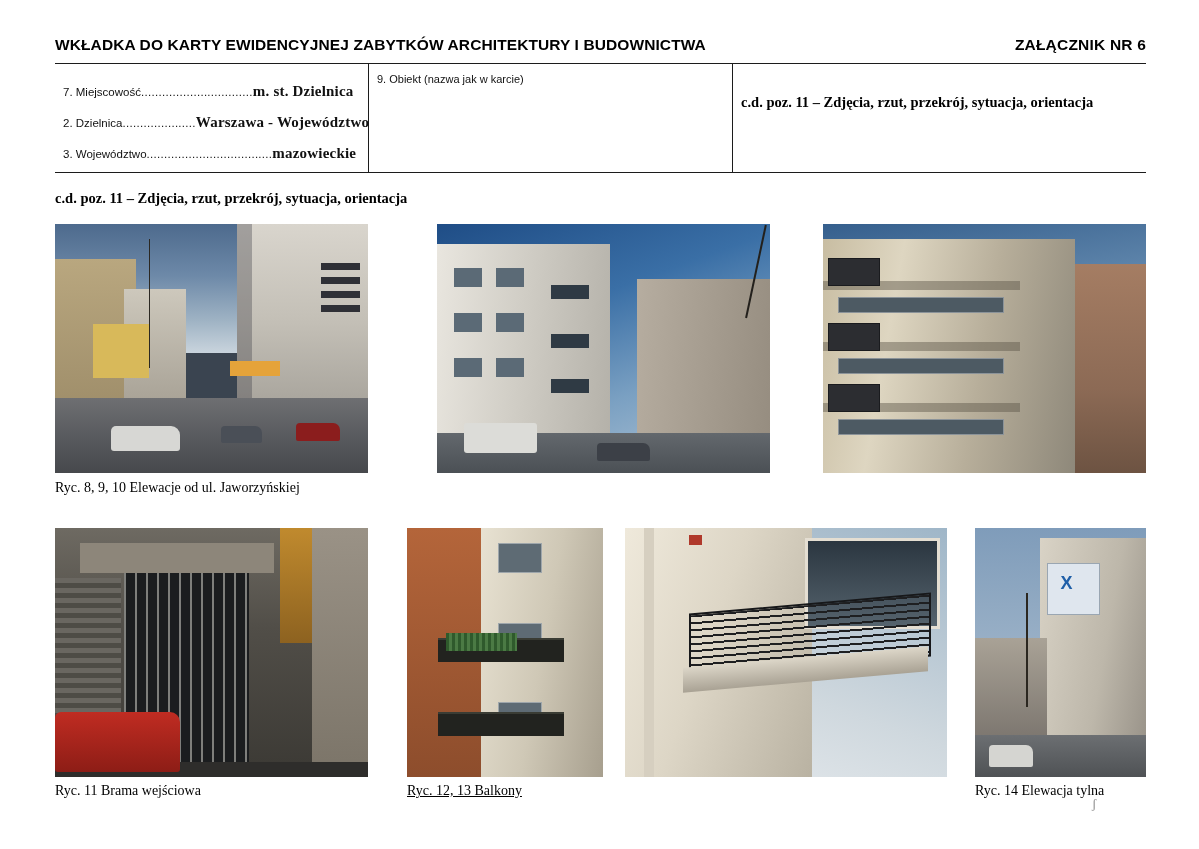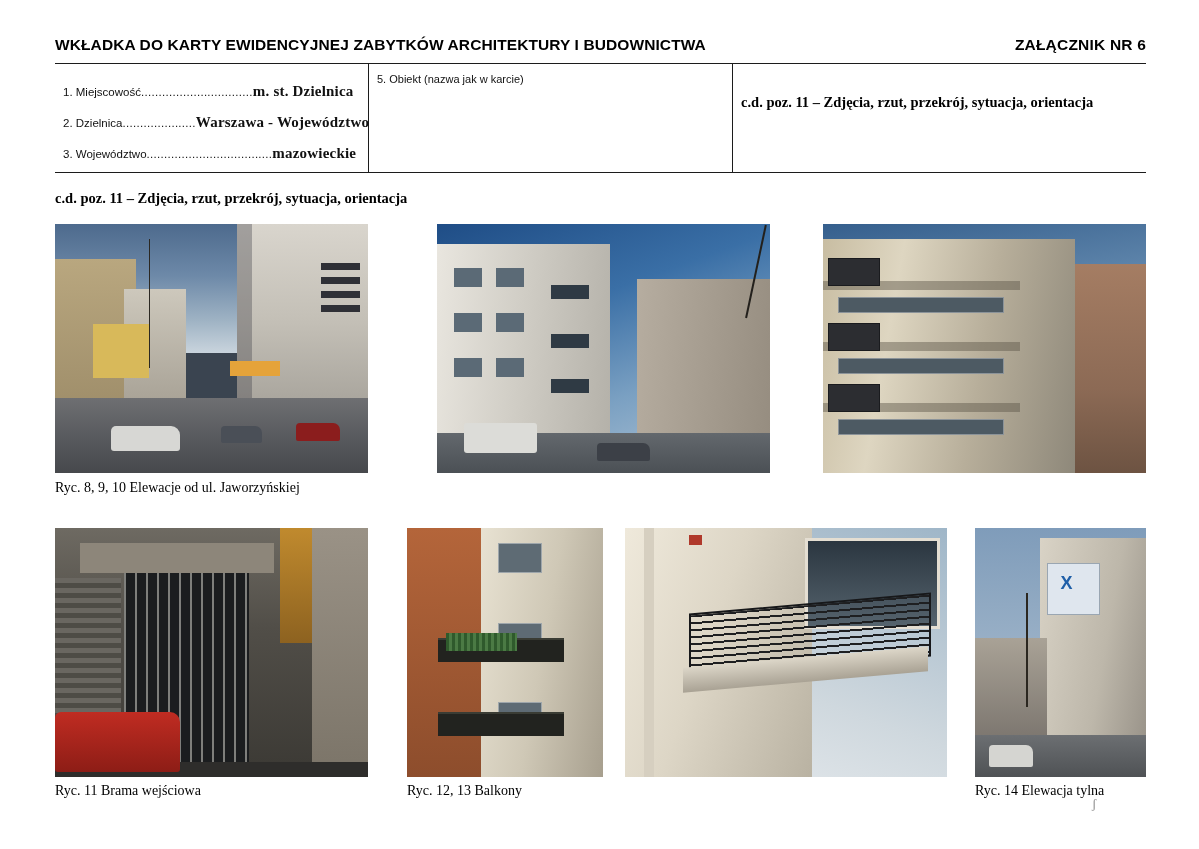--- a/index.html
+++ b/index.html
@@ -405,32 +405,32 @@
   </div>
   <div class="rule rule-top"></div>
   <div class="rule rule-bot"></div>
 
   <div class="tbl">
     <div class="vdiv v1"></div>
     <div class="vdiv v2"></div>
 
     <div class="cell cell-1">
       <div class="field-row r1">
-        <span>1. Miejscowość</span><span class="dots">................................</span><span class="val">m. st. Dzielnica</span>
+        <span>7. Miejscowość</span><span class="dots">................................</span><span class="val">m. st. Dzielnica</span>
       </div>
       <div class="field-row r2">
         <span>2. Dzielnica</span><span class="dots">.....................</span><span class="val">Warszawa - Województwo</span>
       </div>
       <div class="field-row r3">
         <span>3. Województwo</span><span class="dots">....................................</span><span class="val">mazowieckie</span>
       </div>
     </div>
 
     <div class="cell cell-4">
-      <div class="cell-head">5. Obiekt (nazwa jak w karcie)</div>
+      <div class="cell-head">9. Obiekt (nazwa jak w karcie)</div>
       <div class="cell-body">
       </div>
     </div>
 
     <div class="cell cell-5">
       <div class="cell-body-5">c.d. poz. 11 – Zdjęcia, rzut, przekrój, sytuacja, orientacja</div>
     </div>
   </div>
 
   <div class="sect-title">c.d. poz. 11 – Zdjęcia, rzut, przekrój, sytuacja, orientacja</div>
@@ -530,17 +530,17 @@
     <div class="bldg"></div>
     <div class="billboard"></div>
     <div class="bb-x">X</div>
     <div class="lowbld"></div>
     <div class="tree"></div>
     <div class="ground"></div>
     <div class="car"></div>
   </div>
 
   <div class="cap" style="left:55px; top:783px;">Ryc. 11   Brama wejściowa</div>
-  <div class="cap" style="left:407px; top:783px;">Ryc. 12, 13  Balkony</div>
+  <div class="cap" style="left:407px; top:783px;text-decoration:underline;">Ryc. 12, 13  Balkony</div>
   <div class="cap" style="left:975px; top:783px;">Ryc. 14  Elewacja tylna</div>
 
   <div class="mark">ʃ</div>
 </div>
 
 </body></html>

